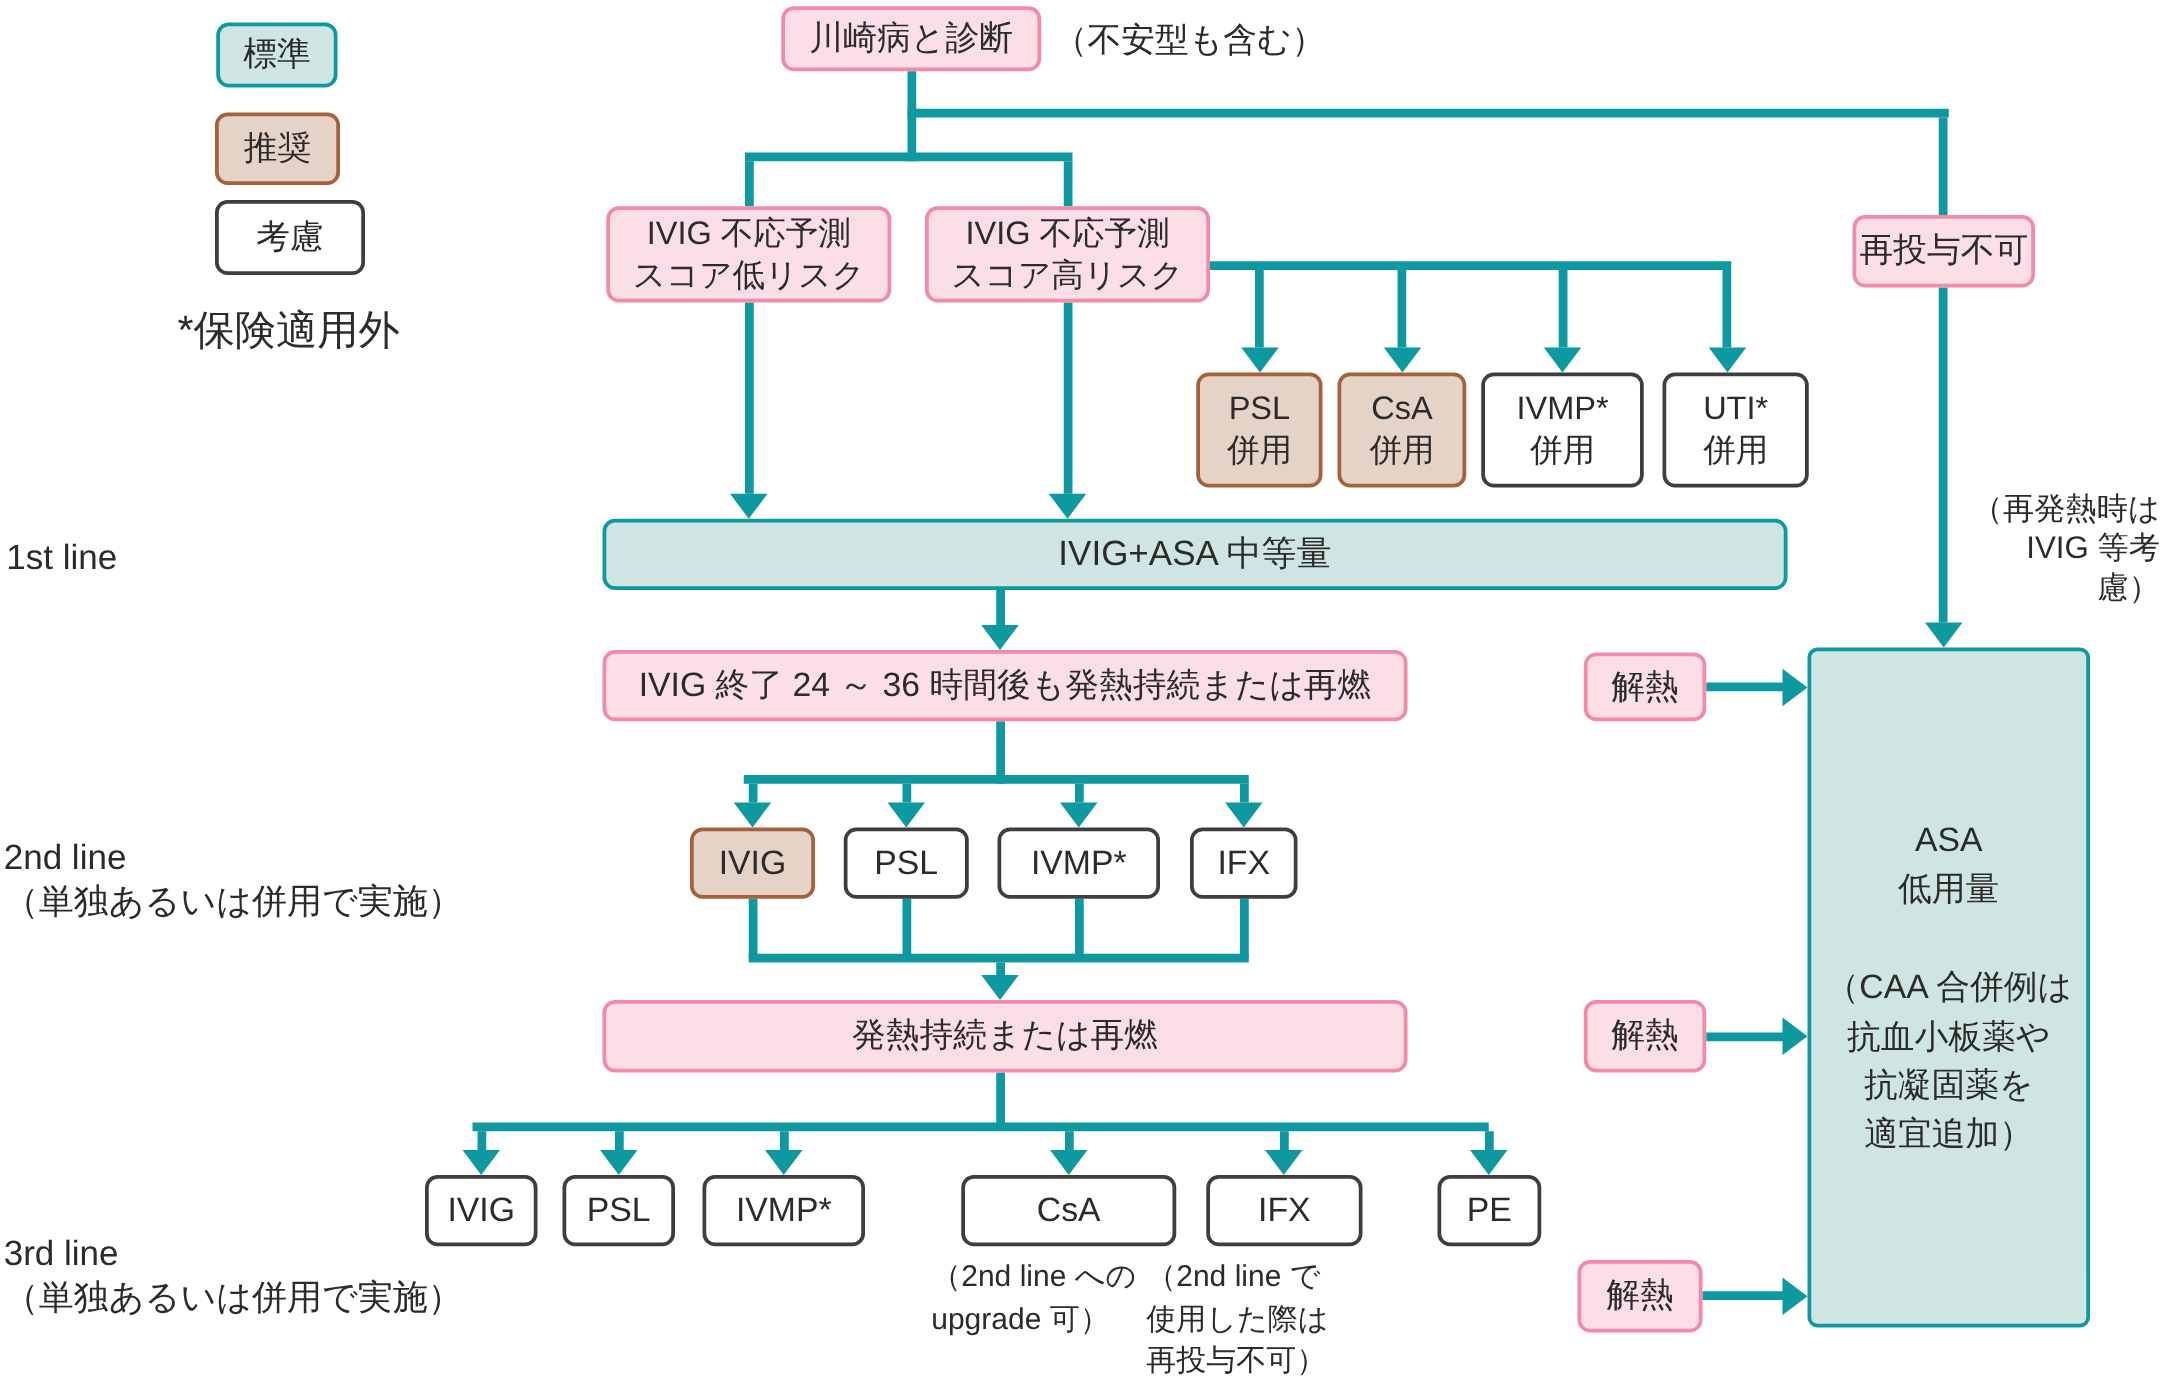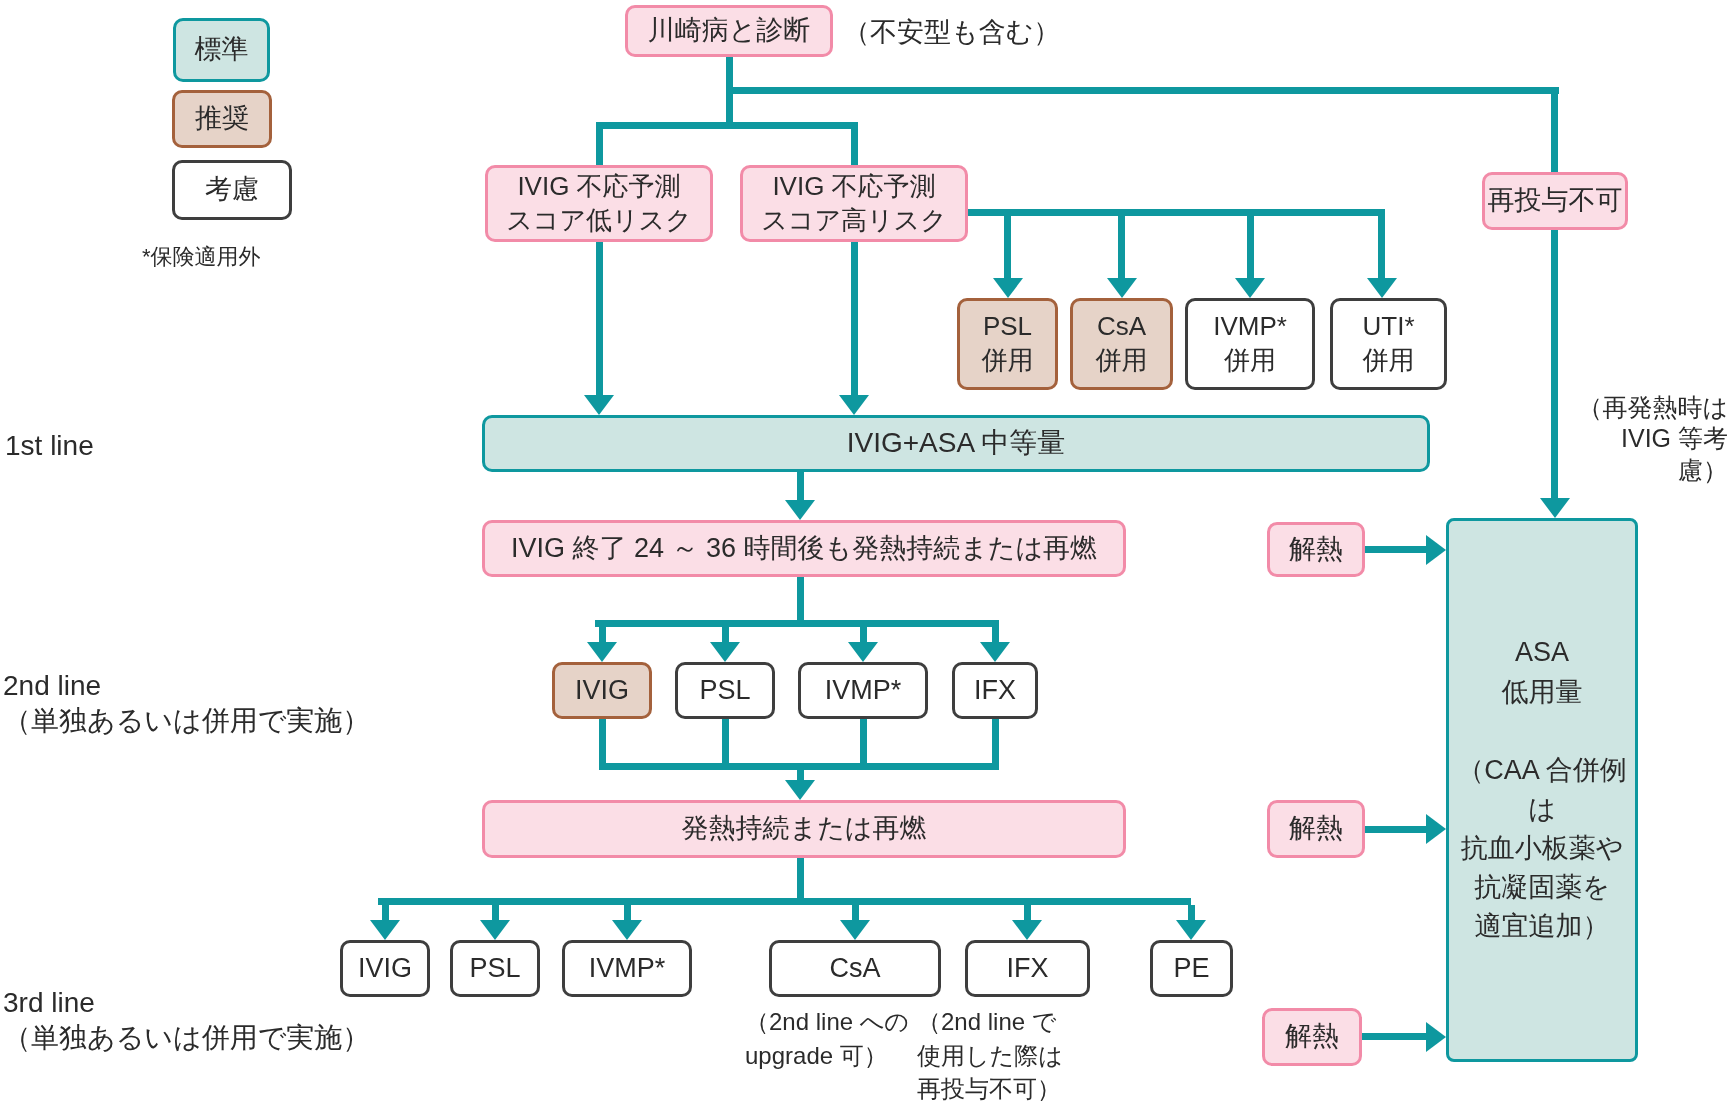--- a/index.html
+++ b/index.html
@@ -105,24 +105,24 @@
   <div class="ad" style="left:1012px;top:920px"></div>
   <div class="ad" style="left:1176px;top:920px"></div>
 
   <div class="hl" style="left:1365px;top:546px;width:65px;height:7px"></div>
   <div class="ar" style="left:1426px;top:535px"></div>
   <div class="hl" style="left:1365px;top:826px;width:65px;height:7px"></div>
   <div class="ar" style="left:1426px;top:814px"></div>
   <div class="hl" style="left:1362px;top:1033px;width:68px;height:7px"></div>
   <div class="ar" style="left:1426px;top:1022px"></div>
 
-  <div class="node teal" style="left:173px;top:18px;width:97px;height:64px">標準</div>
+  <div class="node teal" style="left:173px;top:18px;width:97px;height:52px">標準</div>
   <div class="node tan" style="left:172px;top:90px;width:100px;height:58px">推奨</div>
   <div class="node white" style="left:172px;top:160px;width:120px;height:60px">考慮</div>
-  <div class="lbl" style="left:142px;top:243px;font-size:22px">*保険適用外</div>
+  <div class="lbl" style="left:142px;top:243px;font-size:33px">*保険適用外</div>
 
   <div class="lbl" style="left:5px;top:428px">1st line</div>
   <div class="lbl" style="left:3px;top:668px">2nd line
 （単独あるいは併用で実施）</div>
   <div class="lbl" style="left:3px;top:985px">3rd line
 （単独あるいは併用で実施）</div>
 
   <div class="node pink" style="left:625px;top:5px;width:208px;height:52px">川崎病と診断</div>
   <div class="lbl" style="left:843px;top:16px;font-size:27px">（不安型も含む）</div>
 
@@ -164,21 +164,21 @@
 upgrade 可）</div>
   <div class="note" style="left:917px;top:1005px;width:220px">（2nd line で
 使用した際は
 再投与不可）</div>
 
   <div class="node pink" style="left:1262px;top:1008px;width:100px;height:58px">解熱</div>
 
   <div class="lbl fs25" style="left:1572px;top:392px;width:156px;text-align:right">（再発熱時は
 IVIG 等考慮）</div>
 
-  <div class="node teal" style="left:1446px;top:518px;width:192px;height:544px;border-radius:8px;line-height:1.45">ASA
+  <div class="node teal" style="left:1446px;top:518px;width:226px;height:544px;border-radius:8px;line-height:1.45">ASA
 低用量
 
 （CAA 合併例は
 抗血小板薬や
 抗凝固薬を
 適宜追加）</div>
 
 </div>
 
 </body></html>

